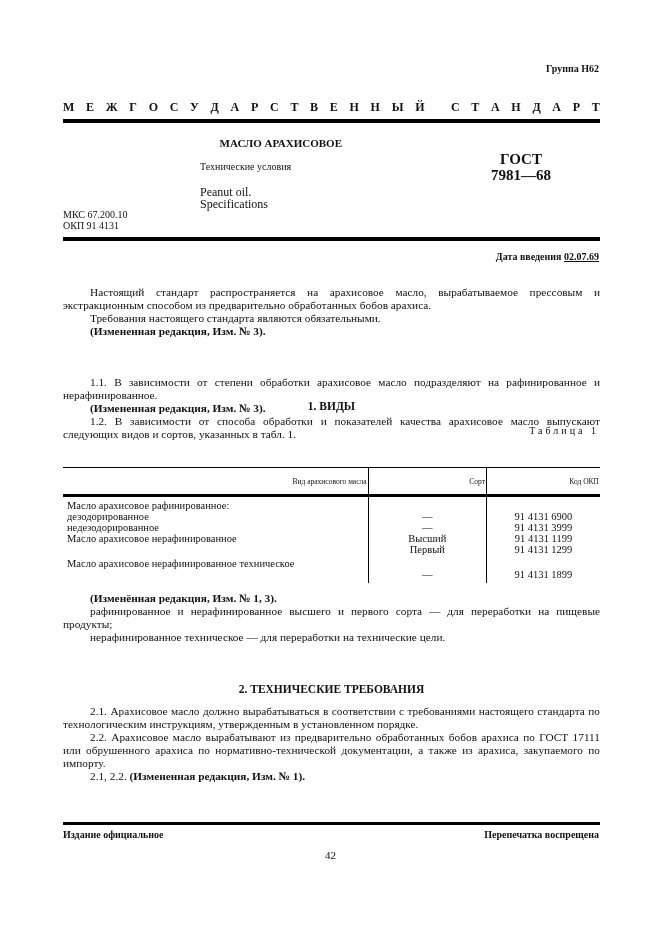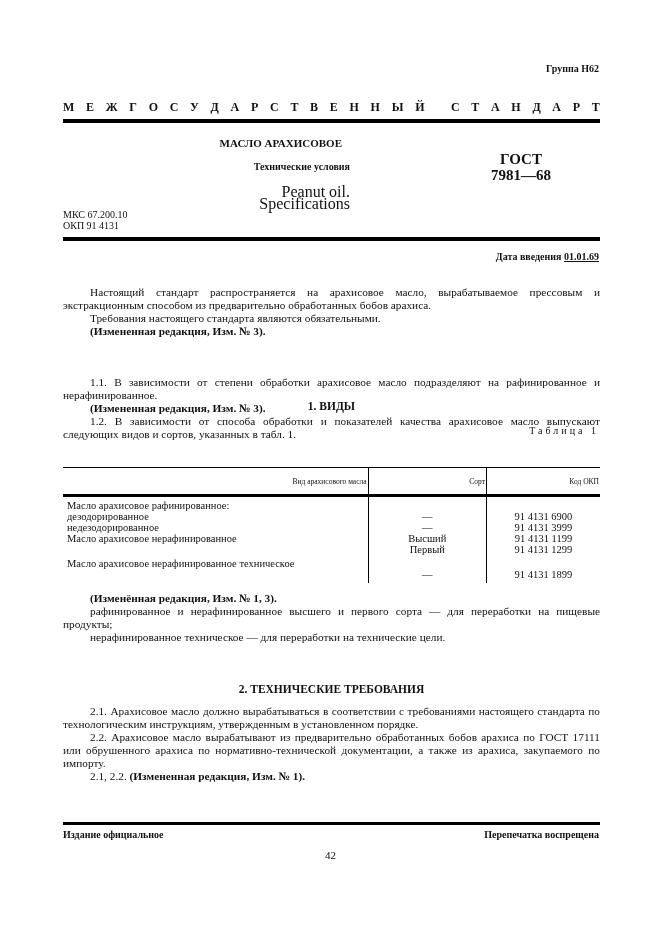--- a/index.html
+++ b/index.html
@@ -11,22 +11,22 @@
     .abs { position: absolute; }
     .bold { font-weight: bold; }
     .group { right: 62px; top: 63px; font-size: 10px; font-weight: bold; }
     .interstate {
       left: 63px; top: 100px; width: 537px; font-size: 12px; font-weight: bold;
       display: flex; justify-content: space-between;
     }
     .rule-thick { background: #000; height: 4px; }
     .rule1 { left: 63px; top: 119px; width: 537px; }
     .title-main { left: 192px; top: 137px; width: 150px; text-align: right; font-size: 11px; font-weight: bold; }
-    .title-sub { left: 200px; top: 161px; width: 150px; text-align: right; font-size: 10px; font-weight: bold; }
-    .title-en { left: 200px; top: 186px; width: 150px; text-align: right; font-size: 16px; line-height: 12px; }
+    .title-sub { left: 200px; top: 161px; width: 150px; text-align: left; font-size: 10px; font-weight: normal; }
+    .title-en { left: 200px; top: 186px; width: 150px; text-align: left; font-size: 12px; line-height: 12px; }
     .gost { left: 486px; top: 151px; width: 70px; text-align: center; font-size: 15px; font-weight: bold; line-height: 16px; }
     .codes { left: 63px; top: 209px; font-size: 10px; line-height: 11px; }
     .rule2 { left: 63px; top: 237px; width: 537px; }
     .date { right: 62px; top: 251px; font-size: 10px; font-weight: bold; }
     .date u { text-decoration: underline; }
     .para {
       left: 63px; width: 537px; font-size: 11.3px; line-height: 13px; text-align: justify;
     }
     .para p { margin: 0; text-indent: 27px; }
     .heading { left: 63px; width: 537px; text-align: center; font-size: 11.5px; font-weight: bold; }
@@ -96,21 +96,21 @@
   <div>7981—68</div>
 </div>
 <div class="abs codes">
   <div>МКС 67.200.10</div>
   <div>ОКП 91 4131</div>
 </div>
 <div class="abs rule-thick rule2"></div>
 
 <div class="abs date">
   <span>Дата введения</span>
-  <u>01.01.69</u>
+  <u>02.07.69</u>
 </div>
 
 <div class="abs para" style="top:286px;">
   <p>Настоящий стандарт распространяется на арахисовое масло, вырабатываемое прессовым и экстракционным способом из предварительно обработанных бобов арахиса.</p>
   <p>Требования настоящего стандарта являются обязательными.</p>
   <p class="bold">(Измененная редакция, Изм. № 3).</p>
 </div>
 
 <div class="abs heading" style="top:352px;margin-top:48px;">1. ВИДЫ</div>
 

